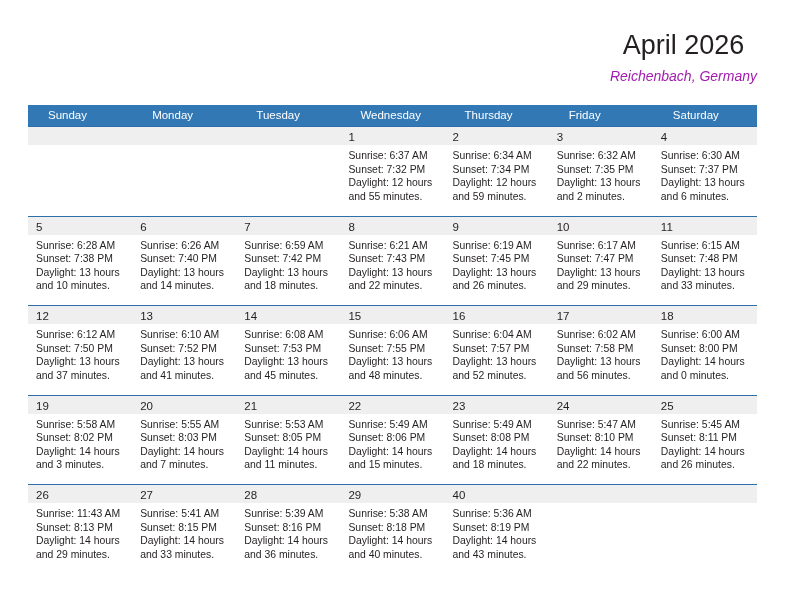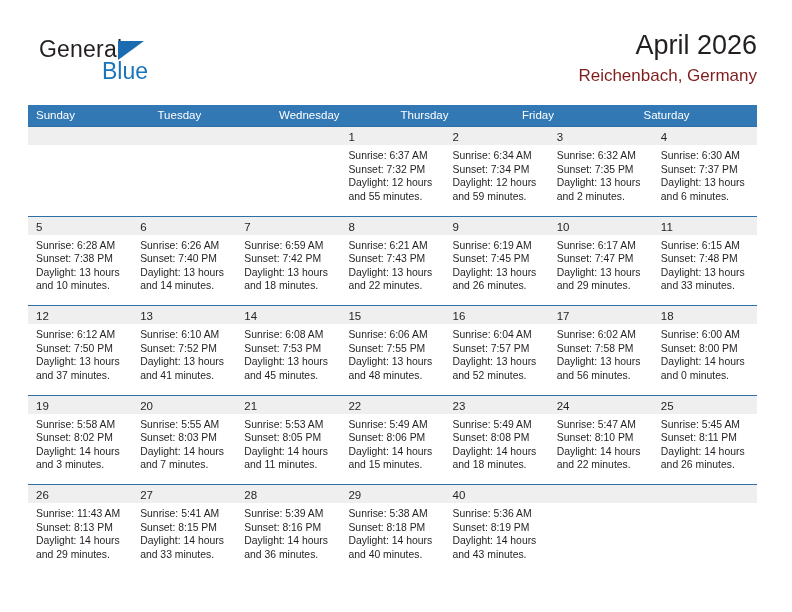--- a/index.html
+++ b/index.html
@@ -60,54 +60,55 @@
     top: 22px;
     font-size: 23px;
     color: #1b75bb;
     line-height: 26px;
   }
 
   .titles {
     position: absolute;
     right: 0;
     top: 0;
-    text-align: right;
+    text-align: center;
   }
   .month-title {
     font-size: 27px;
     color: #231f20;
     line-height: 34px;
     white-space: nowrap;
   }
   .location {
     margin-top: 5px;
-    font-size: 17px;
-    color: #7f1d1d;
+    font-size: 14px;
+    color: #a21caf;
     line-height: 18px;
     white-space: nowrap;
+    font-style: italic;
   }
 
   
   .calendar {
     position: absolute;
     left: 28px;
     top: 105px;
     width: 729px;
   }
   .dow-row {
     display: flex;
     background: #3178b5;
     height: 21px;
   }
   .dow {
     flex: 1 1 0;
     font-size: 11.5px;
     color: #ffffff;
     line-height: 21px;
-    padding-left: 8px;
+    padding-left: 20px;
     box-sizing: border-box;
     white-space: nowrap;
   }
   .week {
     display: flex;
     border-top: 1.6px solid #2f6fa8;
     background: #ffffff;
     height: 88.5px;
   }
   .week:first-of-type {
@@ -143,37 +144,33 @@
   }
   .cell.blank .daybar { background: #efefef; }
 </style>
 </head>
 <body>
 
 <div class="page">
 
   <div class="header">
 
-    <div class="logo">
-      <span class="logo-general">General</span>
-      <span class="logo-tri"></span>
-      <span class="logo-blue">Blue</span>
-    </div>
 
     <div class="titles">
       <div class="month-title">April 2026</div>
       <div class="location">Reichenbach, Germany</div>
     </div>
 
   </div>
 
   <div class="calendar">
 
     <div class="dow-row">
       <div class="dow">Sunday</div>
+      <div class="dow">Monday</div>
       <div class="dow">Tuesday</div>
       <div class="dow">Wednesday</div>
       <div class="dow">Thursday</div>
       <div class="dow">Friday</div>
       <div class="dow">Saturday</div>
     </div>
 
     <div class="week">
       <div class="cell blank">
         <div class="daybar"><span class="daynum"></span></div>

